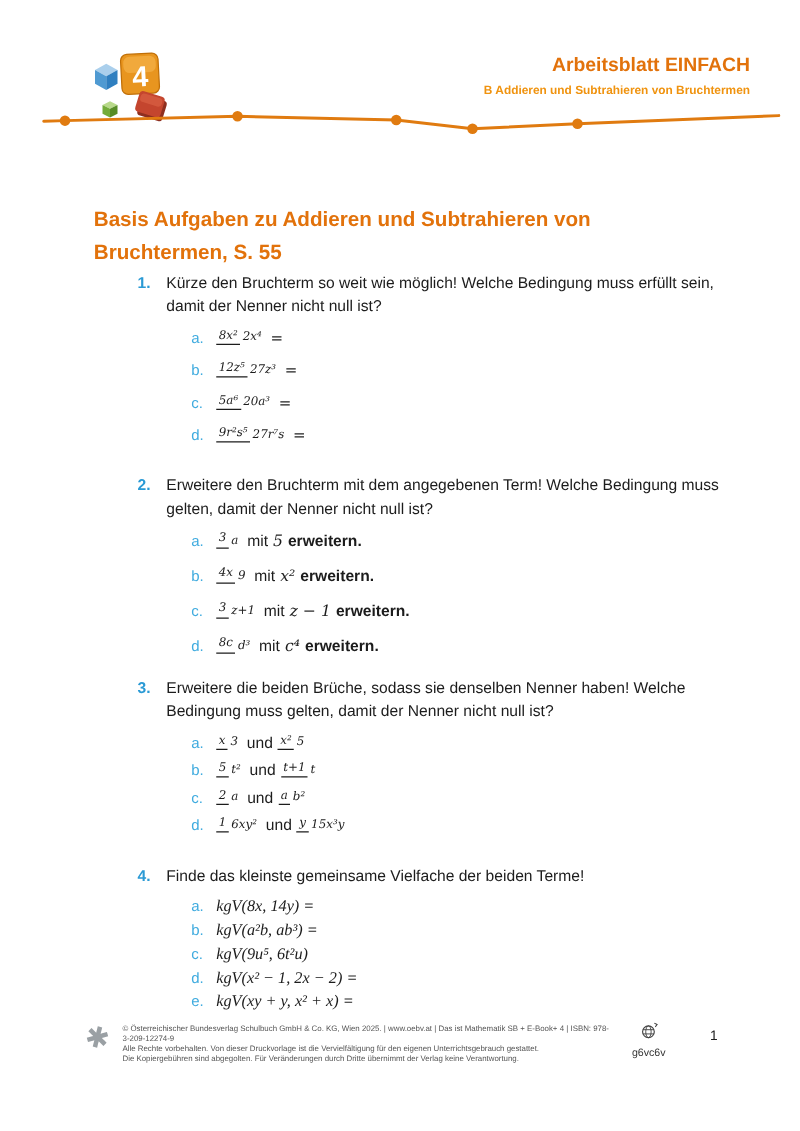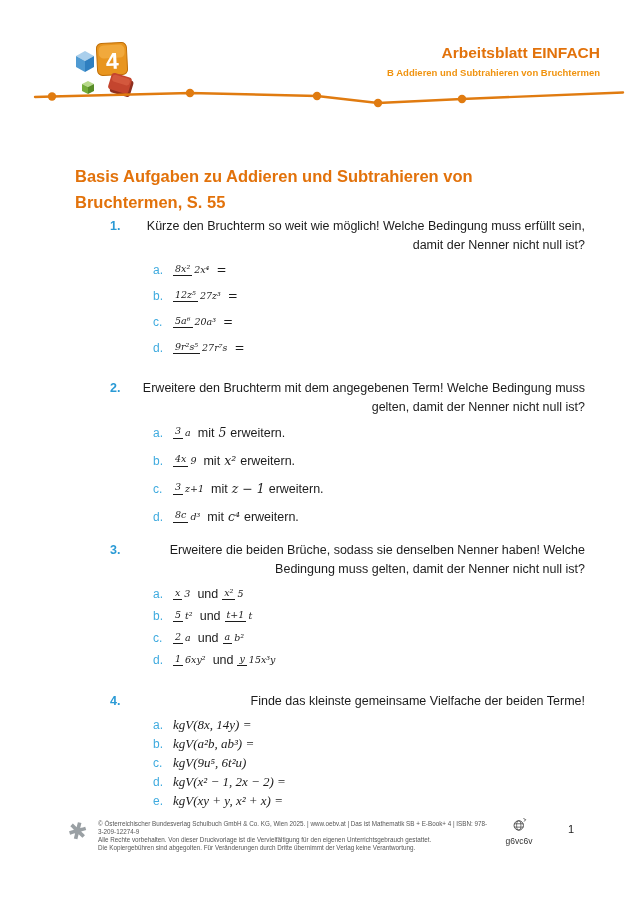--- a/index.html
+++ b/index.html
@@ -17,37 +17,37 @@
 
   
   .doc-title{position:absolute;left:75px;top:147px;width:460px;color:#e2720b;
              font-weight:bold;font-size:16.5px;line-height:26px;margin-top:16px;}
 
   
   .question{position:absolute;left:110px;}
   .q1{top:217px}.q2{top:379px}.q3{top:541px}.q4{top:692px}
   .qhead{display:flex;}
   .qnum{flex:none;width:23px;color:#2a9ad5;font-weight:bold;font-size:12.5px;line-height:19px;}
-  .qtext{width:452px;font-size:12.5px;line-height:19px;color:#1c1c1c;text-align:right;}
+  .qtext{width:452px;font-size:12.5px;line-height:19px;color:#1c1c1c;}
   .items{margin-left:43px;margin-top:4px;}
   .item{display:flex;align-items:center;}
   .q1 .item{margin-bottom:4px;min-height:22px;}
   .q2 .item{margin-bottom:5px;min-height:23px;}
   .q3 .item{margin-bottom:0px;min-height:22px;}
   .q4 .item{margin-bottom:0px;min-height:19px;}
   .ilabel{flex:none;width:20px;color:#3fabdf;font-size:12px;}
   .frac{display:inline-flex;flex-direction:row;align-items:center;
         font-family:"DejaVu Serif",serif;font-style:italic;font-size:9.5px;
         line-height:1.15;color:#1c1c1c;margin-right:5px;}
   .fnum{border-bottom:1px solid #1c1c1c;padding:0 2px 1px;}
   .fden{padding:1px 2px 0;}
   .meq{font-family:"DejaVu Serif",serif;font-size:12px;}
   .mid{font-size:12.5px;margin-right:4px;}
   .math{font-family:"DejaVu Serif",serif;font-style:italic;font-size:12.5px;margin-right:4px;}
-  .tail{font-size:12.5px;}
+  .tail{font-size:12.5px;font-weight:bold;}
   .q4 .math{font-size:13px;font-family:Liberation Serif, serif;}
 
   
   .footer{position:absolute;left:68px;top:817px;width:520px;height:40px;}
   .f-logo{position:absolute;left:0;top:1px;color:#9aa0a4;font-size:23px;
           transform:rotate(14deg);font-family:"DejaVu Sans",sans-serif;}
   .f-text{position:absolute;left:30px;top:3px;width:392px;font-size:6.3px;
           line-height:7.9px;color:#555;}
   .f-globe{position:absolute;left:431px;top:0;width:40px;text-align:center;}
   .f-code{font-size:8.5px;color:#333;margin-top:0px;}

